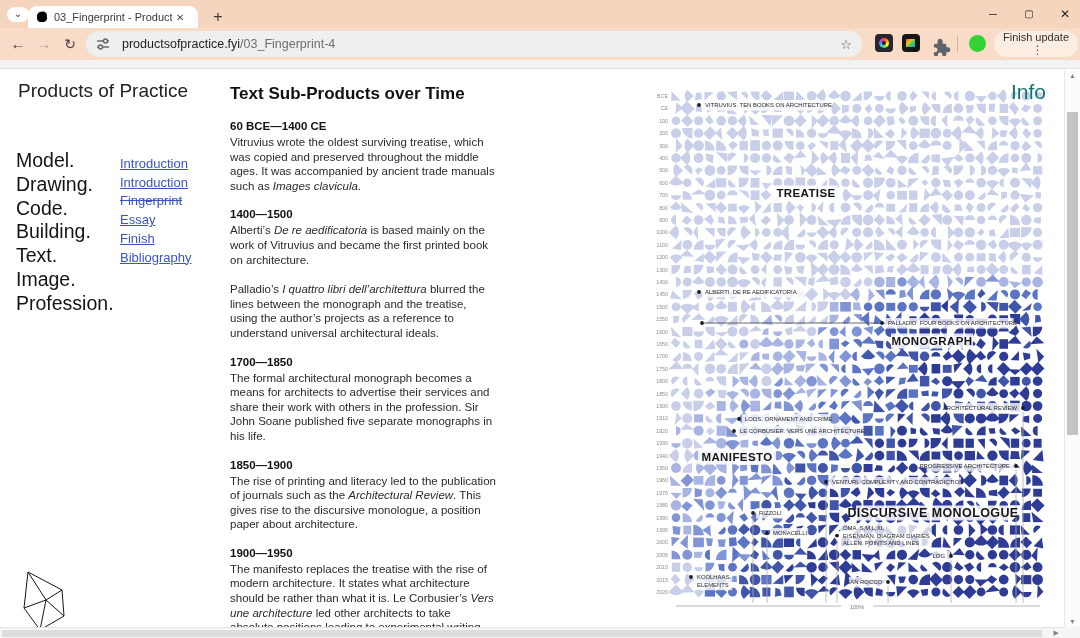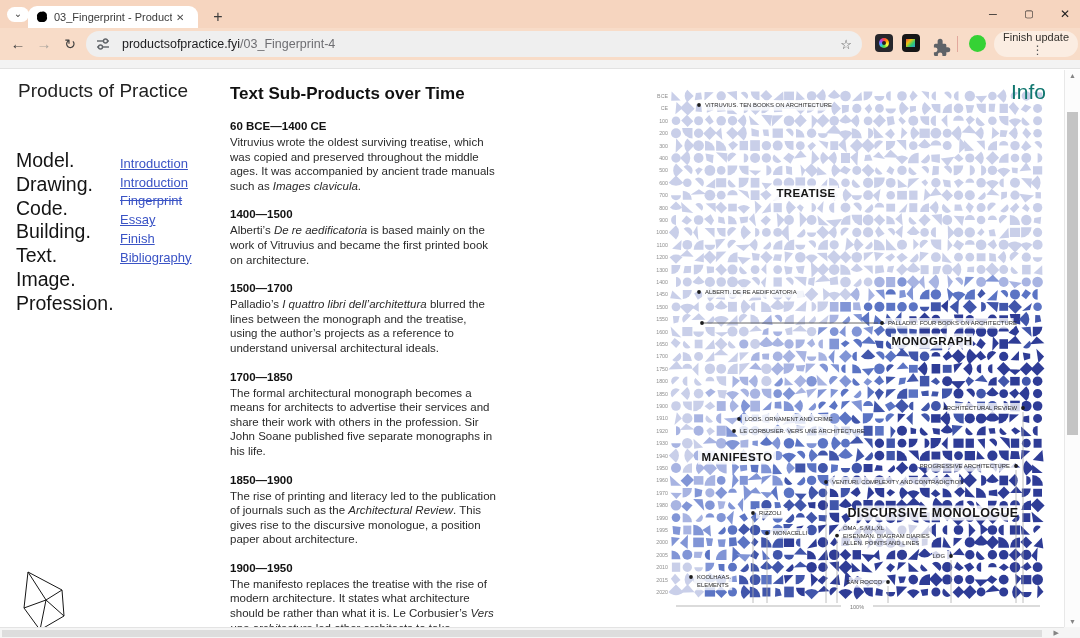--- a/index.html
+++ b/index.html
@@ -141,21 +141,20 @@
     <div id="sections">
         <div class="section">
           <h3>60 BCE—1400 CE</h3>
           <p><span>Vitruvius wrote the oldest surviving treatise, which was copied and preserved throughout the middle ages. It was accompanied by ancient trade manuals such as </span><i>Images clavicula</i><span>.</span></p>
         </div>
         <div class="section">
           <h3>1400—1500</h3>
           <p><span>Alberti’s </span><i>De re aedificatoria</i><span> is based mainly on the work of Vitruvius and became the first printed book on architecture.</span></p>
         </div>
         <div class="section">
-          <h3>1500—1700</h3>
           <p><span>Palladio’s </span><i>I quattro libri dell’architettura</i><span> blurred the lines between the monograph and the treatise, using the author’s projects as a reference to understand universal architectural ideals.</span></p>
         </div>
         <div class="section">
           <h3>1700—1850</h3>
           <p><span>The formal architectural monograph becomes a means for architects to advertise their services and share their work with others in the profession. Sir John Soane published five separate monographs in his life.</span></p>
         </div>
         <div class="section">
           <h3>1850—1900</h3>
           <p><span>The rise of printing and literacy led to the publication of journals such as the </span><i>Architectural Review</i><span>. This gives rise to the discursive monologue, a position paper about architecture.</span></p>
         </div>

